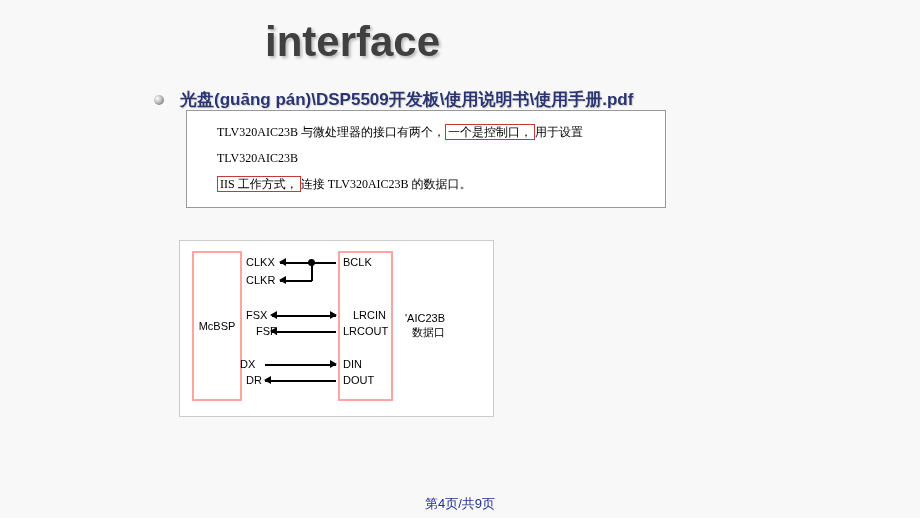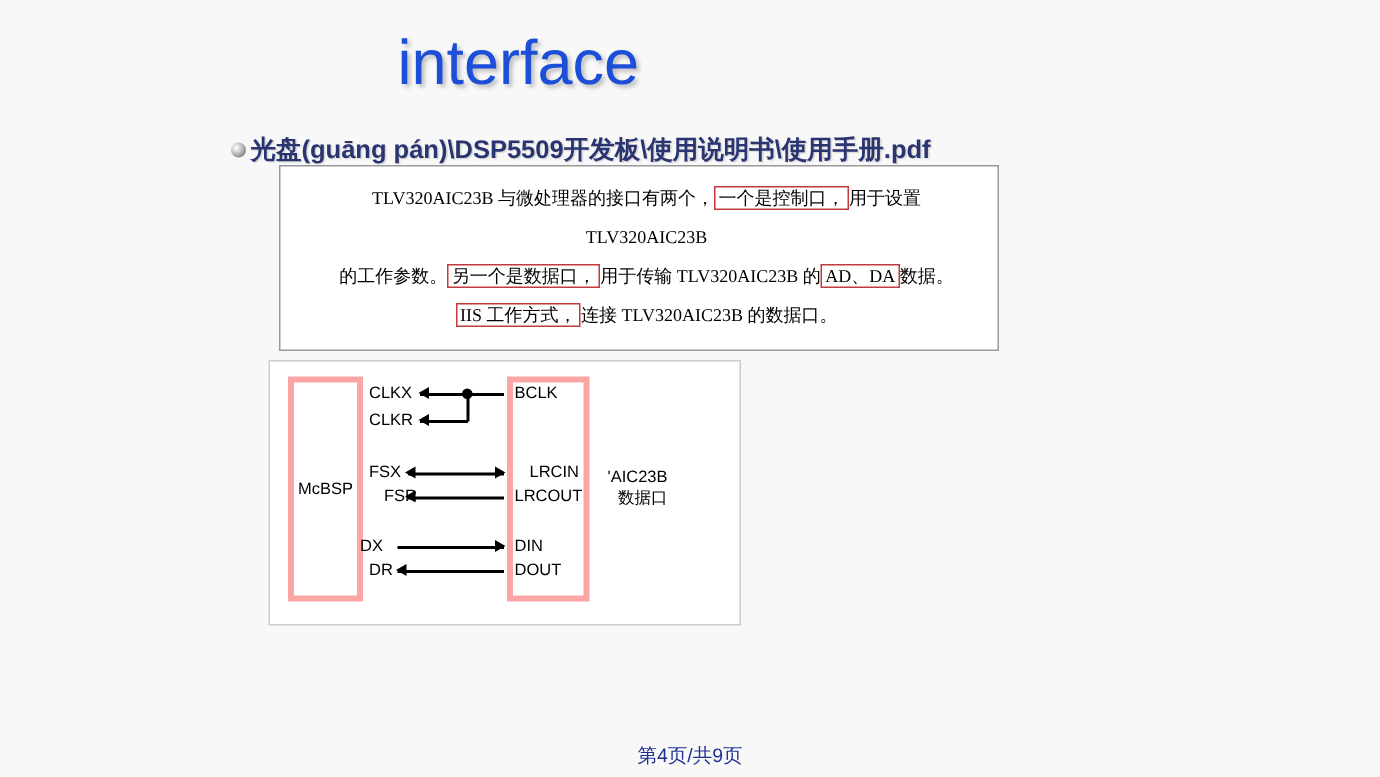--- a/index.html
+++ b/index.html
@@ -9,31 +9,31 @@
       background: #f8f8f8;
       font-family: Arial, "Microsoft YaHei", sans-serif;
       position: relative;
       overflow: hidden;
     }
     .title {
       position: absolute;
       top: 18px;
       left: 265px;
       font-size: 42px;
-      color: #1d4ed8;
+      color: #404040;
       text-shadow: 2px 2px 3px rgba(0,0,0,0.25);
-      font-weight: normal;
+      font-weight: bold;
     }
     .bullet-line {
       position: absolute;
       top: 88px;
       left: 154px;
       display: flex;
       align-items: center;
-      gap: 3px;
+      gap: 16px;
     }
     .bullet {
       width: 10px;
       height: 10px;
       background: radial-gradient(circle at 35% 35%, #fff 0%, #bcbcbc 45%, #555 100%);
       border-radius: 50%;
     }
     .path {
       color: #2a3470;
       font-size: 17px;
@@ -45,38 +45,37 @@
       top: 110px;
       left: 186px;
       width: 480px;
       background: #fff;
       border: 1px solid #999;
       padding: 8px 20px 10px 30px;
       font-size: 12px;
       color: #000;
       line-height: 26px;
       font-family: SimSun, serif;
-      text-align: center;
     }
     .hl {
       border: 1px solid #c23a3a;
       padding: 0 2px;
     }
     .diagram {
       position: absolute;
       top: 240px;
       left: 179px;
       width: 315px;
       height: 177px;
       background: #fff;
       border: 1px solid #ccc;
     }
     .box {
       position: absolute;
-      border: 4px solid #fca5a5;
+      border: 2px solid #fca5a5;
       font-family: Arial, sans-serif;
       font-size: 11px;
       display: flex;
       align-items: center;
       justify-content: center;
       text-align: center;
       flex-direction: column;
     }
     .box-left {
       top: 10px;
@@ -147,23 +146,20 @@
 <div class="bullet-line">
   <div class="bullet"></div>
   <div class="path">光盘(guāng pán)\DSP5509开发板\使用说明书\使用手册.pdf</div>
 </div>
 
 <div class="excerpt">
   <div>
     <span>TLV320AIC23B 与微处理器的接口有两个，</span><span class="hl">一个是控制口，</span><span>用于设置 TLV320AIC23B</span>
   </div>
   <div>
-    <span>的工作参数。</span><span class="hl">另一个是数据口，</span><span>用于传输 TLV320AIC23B 的</span><span class="hl">AD、DA</span><span>数据。</span>
-  </div>
-  <div>
     <span class="hl">IIS 工作方式，</span><span>连接 TLV320AIC23B 的数据口。</span>
   </div>
 </div>
 
 <div class="diagram">
   <div class="box box-left">McBSP</div>
   <div class="box box-right"></div>
   <div class="right-title">
     <span>'AIC23B</span><br><span>数据口</span>
   </div>

